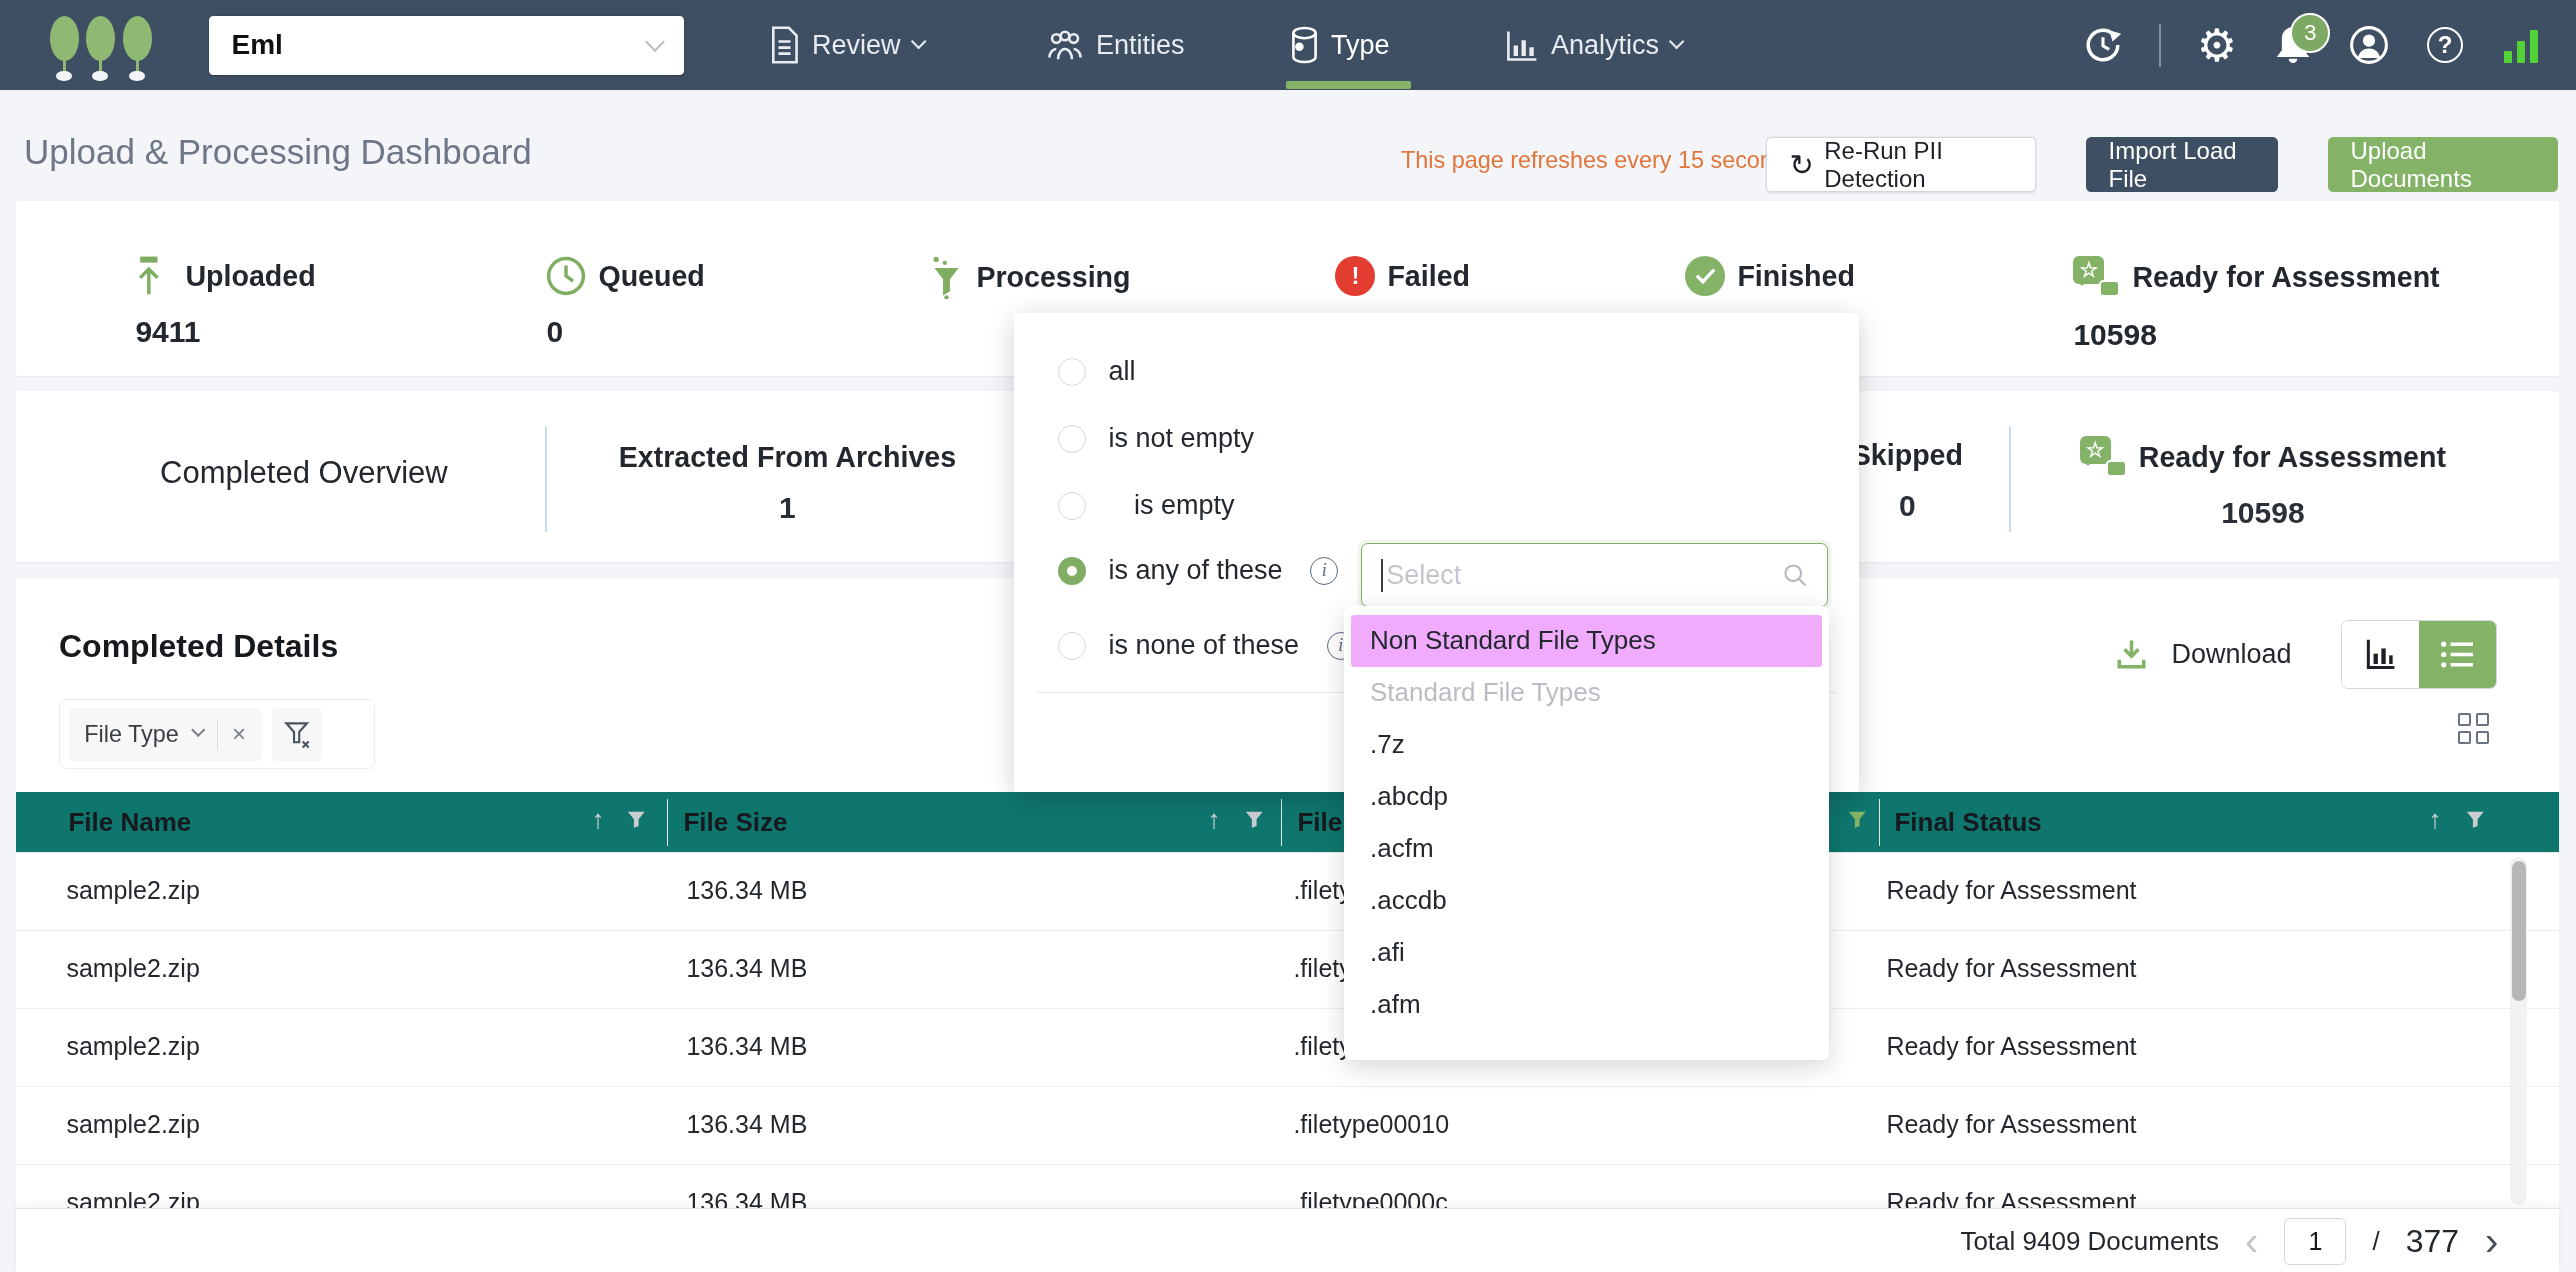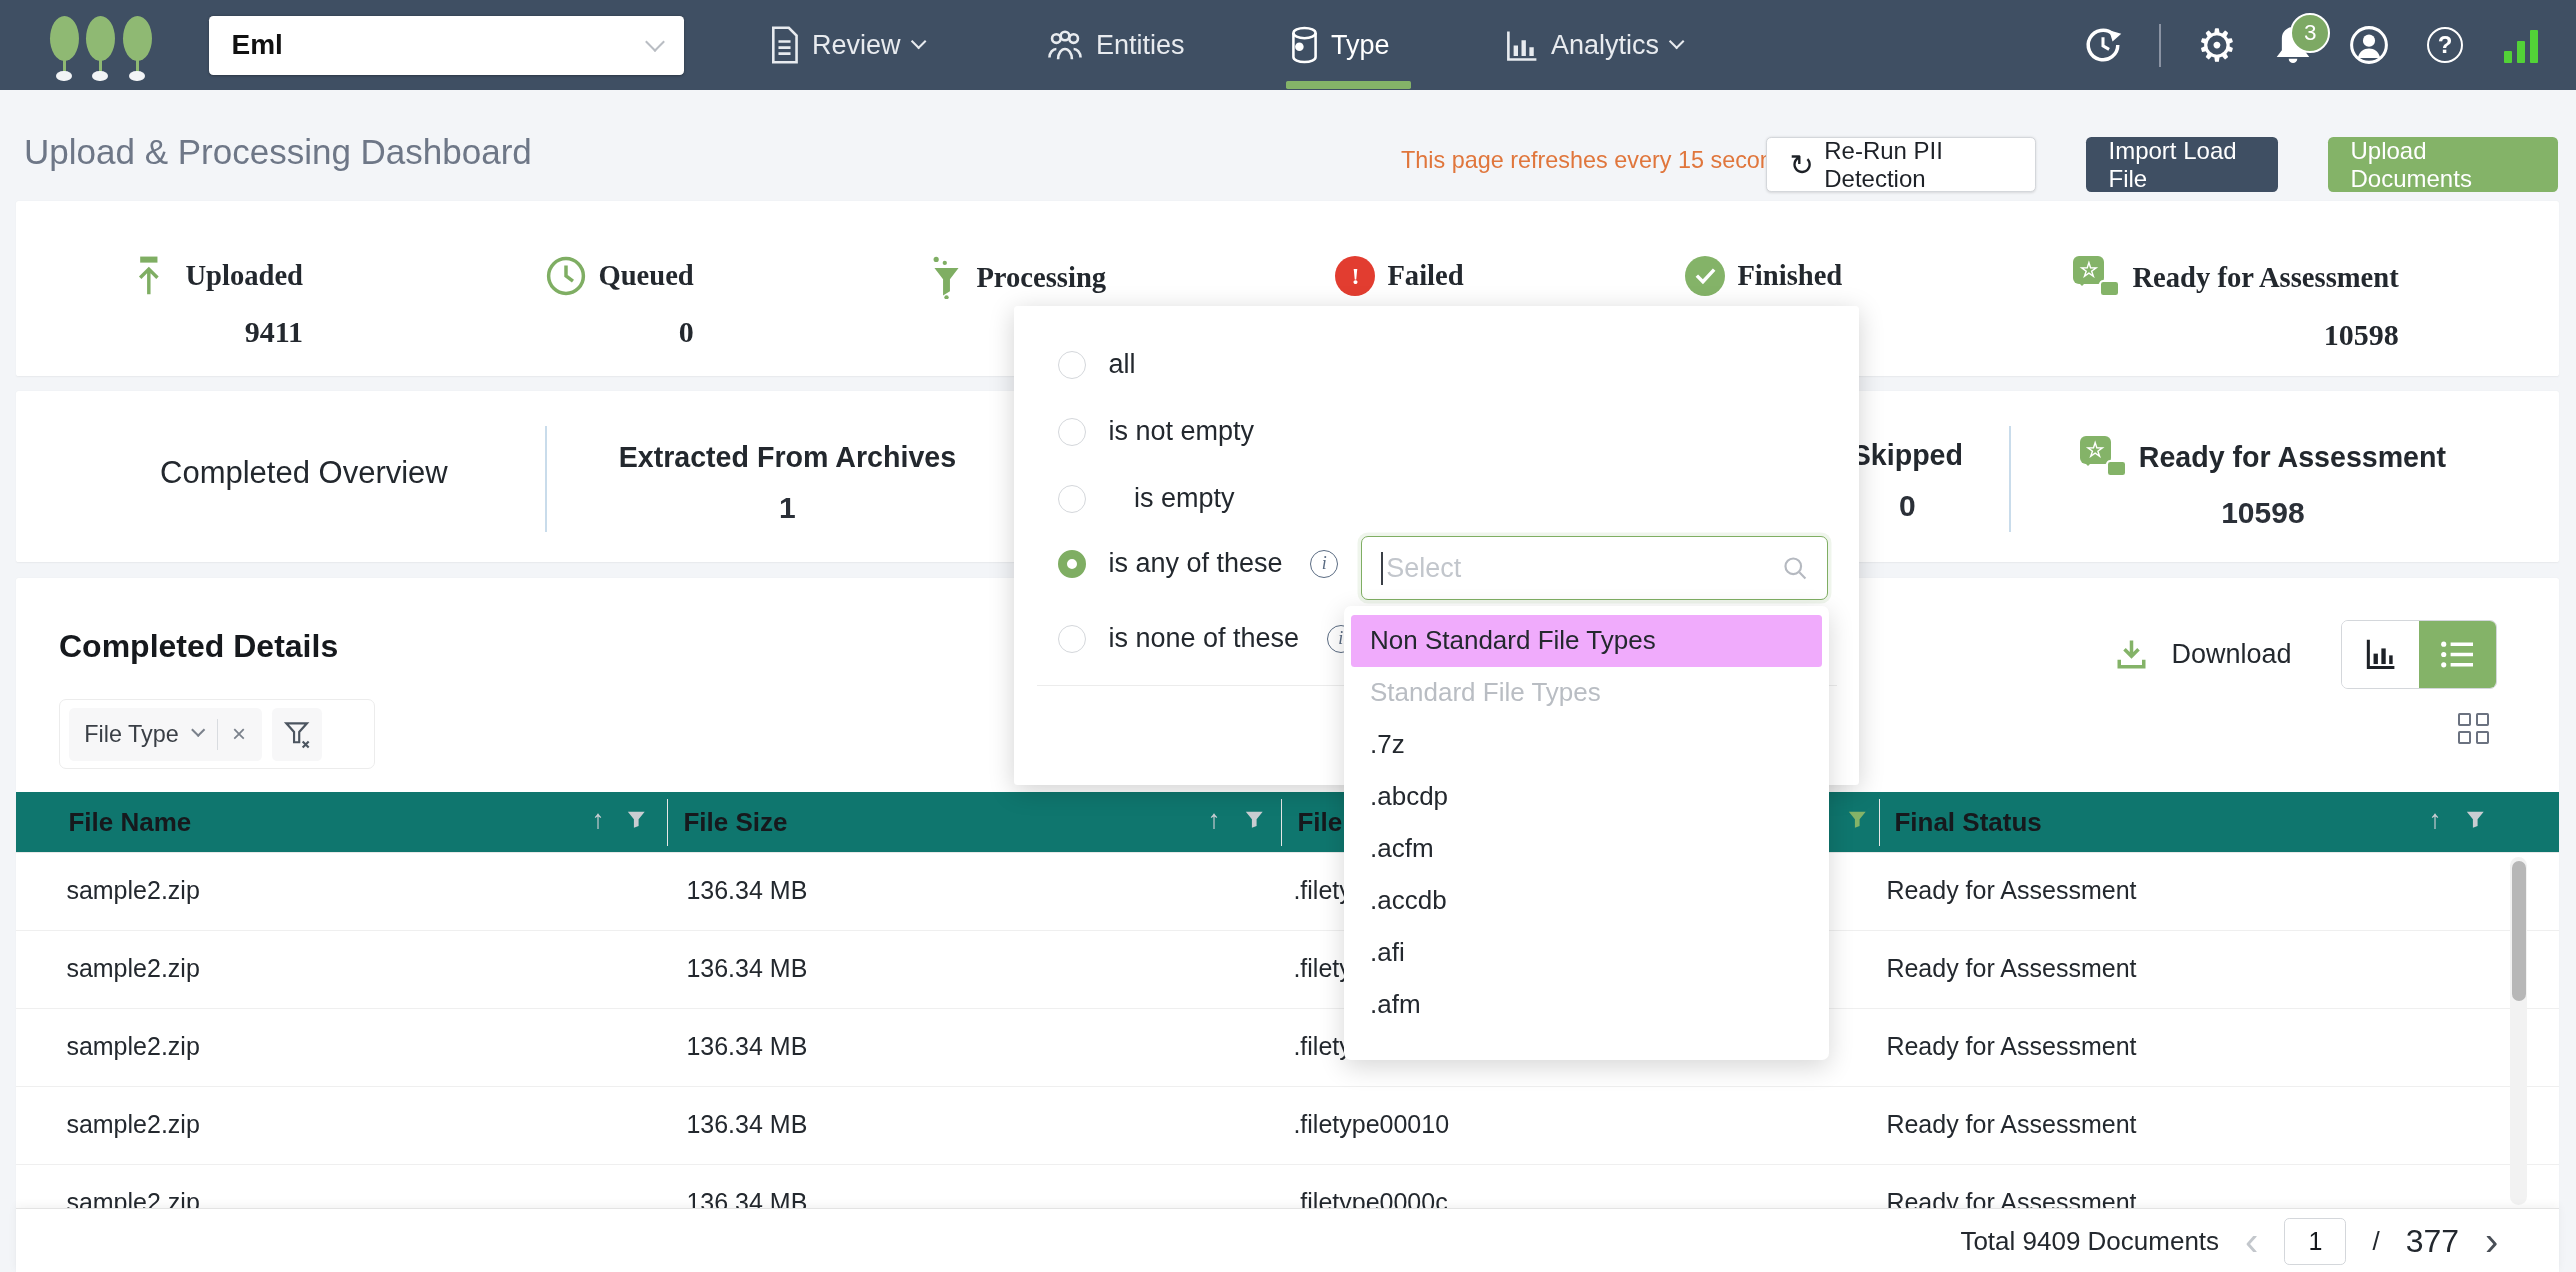--- a/index.html
+++ b/index.html
@@ -33,21 +33,21 @@
   .btn-rerun { left:1766px; width:270px; background:#fff; border:0.9px solid #d4d7db; color:#1d2127; gap:10.4px; box-shadow:0 0.9px 2.6px rgba(0,0,0,.12); }
   .btn-import { left:2086px; width:192px; background:#3f4f63; color:#fff; }
   .btn-upload { left:2328px; width:230px; background:#84b368; color:#fff; }
 
   
   .card { position:absolute; left:16.4px; width:2543px; background:#fff; border-radius:2.6px; box-shadow:0 0.9px 1.7px rgba(0,0,0,.05); }
   .card1 { top:201px; height:175px; }
   .card2 { top:391px; height:171px; }
   .card3 { top:578px; height:694px; }
 
-  .stat { position:absolute; top:0; text-align:right;font-family:Liberation Serif, serif; }
+  .stat { position:absolute; top:0; text-align:left; }
   .stat .lab { display:flex; align-items:center; gap:12px; font-size:28.6px; font-weight:bold; color:#23282e; }
   .stat .val { font-size:30px; font-weight:bold; color:#23282e; margin-top:19px; }
   .circ { width:40px; height:40px; border-radius:50%; display:flex; align-items:center; justify-content:center; color:#fff; font-weight:bold; font-size:24px; }
   .bubbles { position:relative; width:47px; height:43px; }
   .bub1 { position:absolute; left:0; top:0; width:31px; height:28px; background:#84b368; border-radius:6px; color:#fff; font-size:21px; display:flex; align-items:center; justify-content:center; }
   .bub1:after { content:""; position:absolute; left:3.5px; bottom:-7px; border:5.2px solid transparent; border-top-color:#84b368; }
   .bub2 { position:absolute; right:0; bottom:1.7px; width:21px; height:17.3px; background:#84b368; border:2.6px solid #fff; border-radius:4.3px; }
 
   .ov-title { position:absolute; left:82px; top:0; width:411px; text-align:center; font-size:31px; color:#23282e; top:64px; }
   .ov-div { position:absolute; width:1.7px; background:#c9dceb; top:35px; height:106px; }
@@ -82,21 +82,21 @@
   .scrolltrack { position:absolute; left:2510px; top:857px; width:17.3px; height:348px; background:#f2f2f2; border-radius:8.7px; z-index:3; }
   .scrollthumb { position:absolute; left:2512px; top:861px; width:14px; height:140px; background:#b7b7b7; border-radius:7px; z-index:4; }
 
   
   .bottombar { position:absolute; left:16.4px; top:1208px; width:2543px; height:65px; background:#fff; border-top:0.9px solid #e3e3e3; box-shadow:0 -2.6px 8.7px rgba(0,0,0,.05); z-index:30; display:flex; align-items:center; justify-content:flex-end; padding-right:61px; gap:26px; }
   .bottombar .total { font-size:26px; color:#23282e; }
   .pag-ch { font-size:40px; line-height:35px; }
   .pag-box { width:62px; height:47px; border:0.9px solid #d4d7db; border-radius:5.2px; background:#fff; font-size:25px; display:flex; align-items:center; justify-content:center; color:#16191d; }
 
   
-  .popup { position:absolute; left:1014px; top:306px; width:845px; height:479px; background:#fff; border-radius:3.5px; box-shadow:0 5.2px 26px rgba(0,0,0,.18); z-index:40; }
+  .popup { position:absolute; left:1014px; top:313px; width:845px; height:479px; background:#fff; border-radius:3.5px; box-shadow:0 5.2px 26px rgba(0,0,0,.18); z-index:40; }
   .radio-row { position:absolute; left:44px; display:flex; align-items:center; gap:22.5px; font-size:27px; color:#23282e; }
   .radio { width:28px; height:28px; border-radius:50%; border:1.7px solid #d4d7db; background:#fff; }
   .radio.sel { border:9.5px solid #7fae63; }
   .info { width:28px; height:28px; border:1.7px solid #5a6b82; border-radius:50%; color:#5a6b82; font-size:18px; font-style:italic; font-family:"Liberation Serif", serif; display:flex; align-items:center; justify-content:center; margin-left:5.2px; }
   .popup-divider { position:absolute; left:22.5px; right:22.5px; top:379px; height:0.9px; background:#ececec; }
   .selectbox { position:absolute; left:347px; top:230px; width:467px; height:64px; border:1.7px solid #7fae63; border-radius:7px; background:#fff; box-shadow:0 0 0 3.5px rgba(127,174,99,.12); display:flex; align-items:center; padding:0 19px; }
   .selectbox .caret { width:1.7px; height:33px; background:#3a3f46; margin-right:3.5px; }
   .selectbox .ph { font-size:27px; color:#c2c6cc; flex:1; }
 
   .dropdown { position:absolute; left:1344px; top:606px; width:485px; height:454px; background:#fff; border-radius:7px; box-shadow:0 7px 26px rgba(0,0,0,.16); z-index:50; padding-top:8.7px; }

